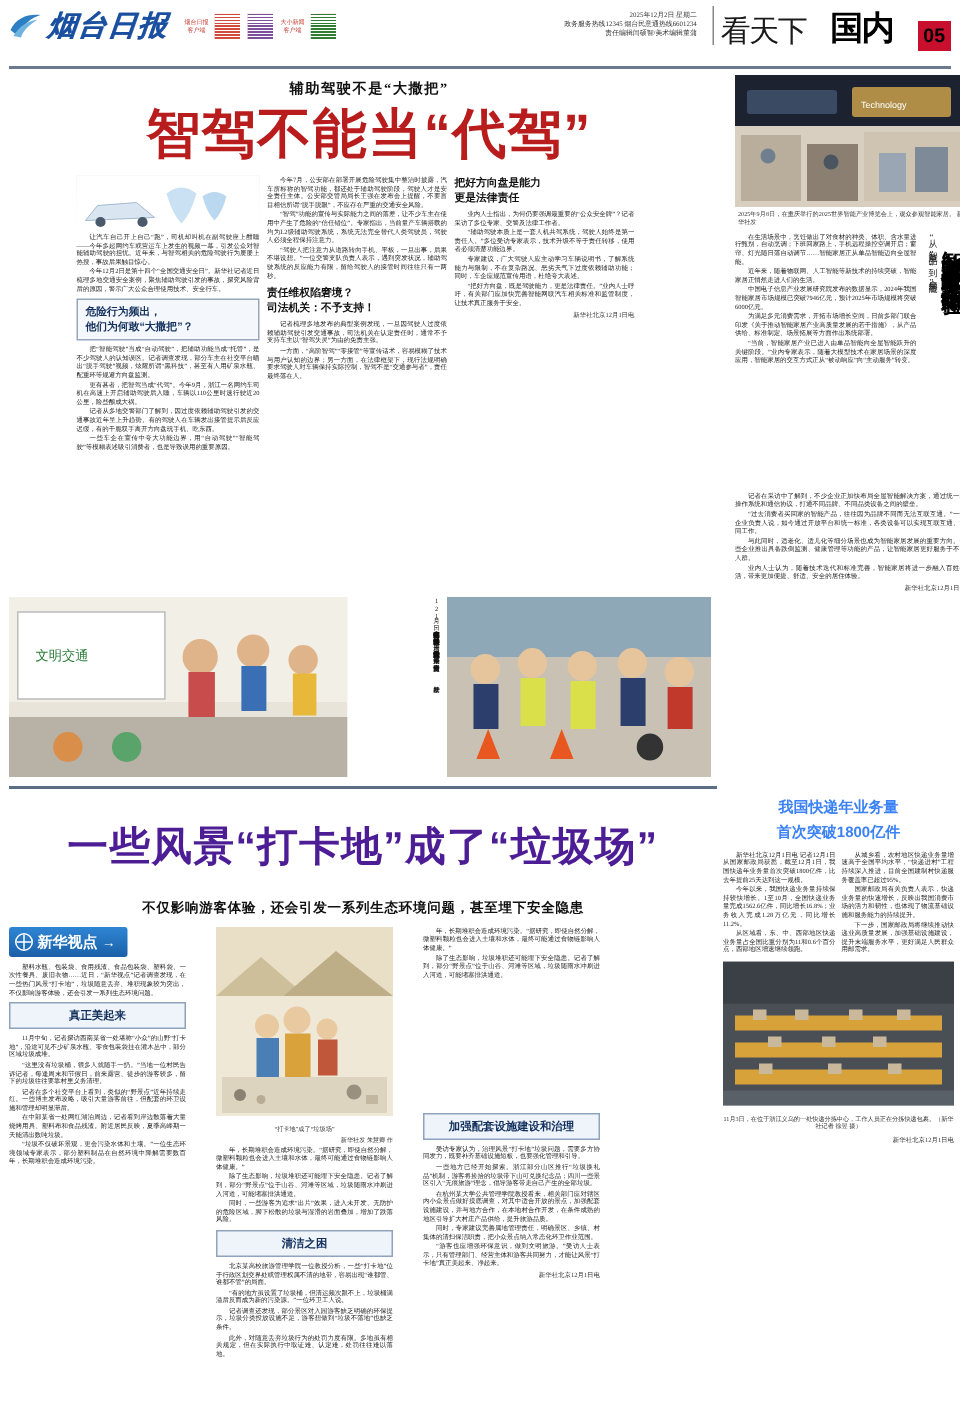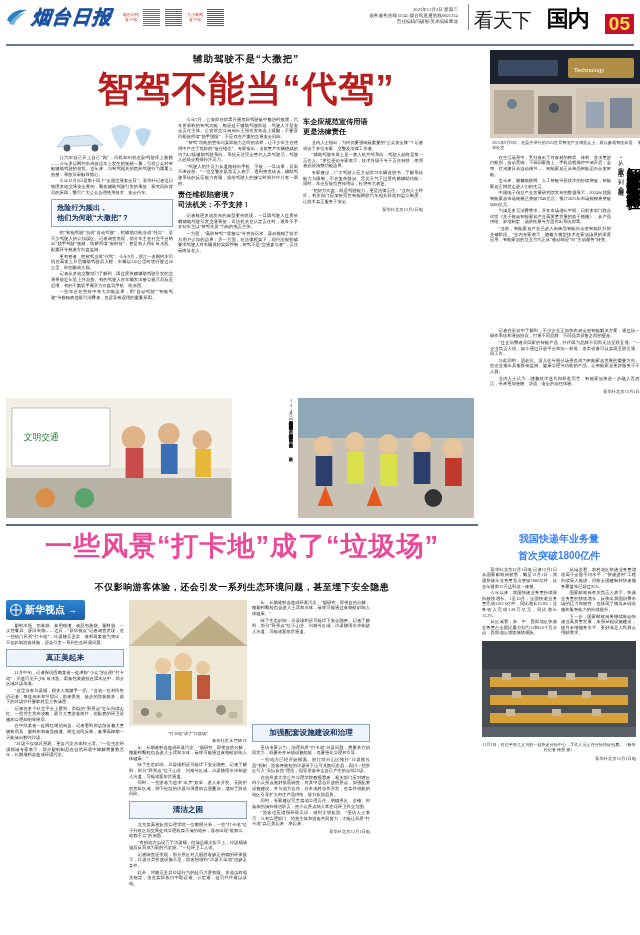--- a/index.html
+++ b/index.html
@@ -37,21 +37,21 @@
   .qr-box.b3 { background:
       repeating-linear-gradient(0deg,#2e7d32 0 1px,#fff 1px 2px),
       repeating-linear-gradient(90deg,#d14b3c 0 1px,transparent 1px 2px); }
 
   .mh-right { margin-left:auto; display:flex; align-items:flex-start; }
   .mh-info { text-align:right; font-size:4.6px; line-height:6.2px; color:#333; padding-top:3px; padding-right:5px; }
   .mh-divider { width:1px; height:26px; background:#888; margin:0 5px; }
   .sec-wrap { display:flex; align-items:flex-end; gap:16px; }
   .sec-small { font-size:20px; font-weight:normal; color:#1a1a1a; font-family:"Liberation Sans",sans-serif; letter-spacing:-1px;}
   .sec-big { font-size:22px; font-weight:bold; color:#000; font-family:"Liberation Sans",sans-serif; letter-spacing:-1px;}
-  .sec-num { background:#c8102e; color:#fde047; font-size:19px; font-weight:bold; padding:1px 4px; font-family:"Liberation Sans",sans-serif; line-height:18px;}
+  .sec-num { background:#c8102e; color:#000000; font-size:13px; font-weight:bold; padding:1px 4px; font-family:"Liberation Sans",sans-serif; line-height:18px;}
   .rule-thick { height:2px; background:#6b7a8f; margin:2px 6px 0 6px; }
 
   
   .topstory { position:relative; padding:4px 6px 0 6px; }
   .kicker { text-align:center; font-size:9.5px; font-weight:bold; letter-spacing:1px; color:#111; margin-top:3px; }
   .mainhead { text-align:center; font-size:36px; font-weight:bold; letter-spacing:1px; line-height:44px; color:#b91c1c;
     font-family:"Liberation Sans","DejaVu Sans",sans-serif; margin-top:1px; }
 
   .cols { display:flex; gap:5px; margin-top:6px; }
   .col { flex:1; position:relative; }
@@ -89,21 +89,21 @@
     font-family:"Liberation Sans",sans-serif; color:#000; height:170px;
   }
   .vsub {
     writing-mode:vertical-rl; text-orientation:upright;
     font-size:6px; letter-spacing:1px; color:#222; height:82px; margin-left:2px;
     font-family:"Liberation Serif",serif;
   }
   .sb-cap { font-size:4.1px; line-height:5.4px; color:#333; padding:2px 2px; text-align:justify; }
   .midhead {
     text-align:center; font-size:27px; font-weight:bold; letter-spacing:1px;
-    font-family:"Liberation Sans","DejaVu Sans",sans-serif; color:#ec4899; line-height:32px;
+    font-family:"Liberation Sans","DejaVu Sans",sans-serif; color:#4c1d95; line-height:32px;margin-top:18px;
   }
   .midsub { text-align:center; font-size:9px; font-weight:bold; margin-top:19px; color:#111; letter-spacing:0.5px; }
 
   .badge-xhsd {
     display:inline-flex; align-items:center; gap:3px;
     background:linear-gradient(180deg,#2f86d4,#1a5fa8);
     color:#fff; padding:3px 8px 3px 4px; border-radius:2px;
     font-size:10px; font-weight:bold; font-family:"Liberation Sans",sans-serif;
   }
   .badge-globe { width:12px; height:12px; border:1.2px solid #fff; border-radius:50%; position:relative; }
@@ -209,21 +209,21 @@
             </div>
             <div class="subhead-plain" style="white-space:pre-line;">责任维权陷窘境？
 司法机关：不予支持！</div>
             <div class="body-text">
               <p>记者梳理多地发布的典型案例发现，一旦因驾驶人过度依赖辅助驾驶引发交通事故，司法机关在认定责任时，通常不予支持车主以“智驾失灵”为由的免责主张。</p>
               <p>一方面，“高阶智驾”“零接管”等宣传话术，容易模糊了技术与用户认知的边界；另一方面，在法律框架下，现行法规明确要求驾驶人对车辆保持实际控制，智驾不是“交通参与者”，责任最终落在人。</p>
             </div>
           </div>
 
           <div class="col c3">
-            <div class="subhead-plain" style="white-space:pre-line;margin-top:0;">车企应规范宣传用语
+            <div class="subhead-plain" style="white-space:pre-line;margin-top:0;">把好方向盘是能力
 更是法律责任</div>
             <div class="body-text">
               <p>业内人士指出，为何仍要强调最重要的“公众安全牌”？记者采访了多位专家、交警及法律工作者。</p>
               <p>“辅助驾驶本质上是一套人机共驾系统，驾驶人始终是第一责任人。”多位受访专家表示，技术升级不等于责任转移，使用者必须清楚功能边界。</p>
               <p>专家建议，广大驾驶人应主动学习车辆说明书，了解系统能力与限制，不在复杂路况、恶劣天气下过度依赖辅助功能；同时，车企应规范宣传用语，杜绝夸大表述。</p>
               <p>“把好方向盘，既是驾驶能力，更是法律责任。”业内人士呼吁，有关部门应加快完善智能网联汽车相关标准和监管制度，让技术真正服务于安全。</p>
             </div>
             <div class="byline">新华社北京12月1日电</div>
           </div>
 
@@ -312,21 +312,21 @@
     </svg>
   </div>
 
   <div class="hr-sep2" style="margin-left:6px; margin-right:162px;"></div>
 
   <div style="display:flex; padding:0 6px;">
     <div style="width:472px; flex:0 0 472px;">
       <div class="midhead">一些风景“打卡地”成了“垃圾场”</div>
       <div class="midsub">不仅影响游客体验，还会引发一系列生态环境问题，甚至埋下安全隐患</div>
 
-      <div style="display:flex; gap:5px; margin-top:6px;">
+      <div style="display:flex; gap:20px; margin-top:6px;">
 
         <div style="width:118px; flex:0 0 118px;">
           <div class="badge-xhsd">
             <span class="badge-globe"></span>
             <span>新华视点</span>
             <span class="badge-arrow">→</span>
           </div>
           <div class="body-text" style="margin-top:3px;">
             <p>塑料水瓶、包装袋、食用残渣、食品包装袋、塑料袋、一次性餐具、废旧衣物……近日，“新华视点”记者调查发现，在一些热门风景“打卡地”，垃圾随意丢弃、堆积现象较为突出，不仅影响游客体验，还会引发一系列生态环境问题。</p>
           </div>

